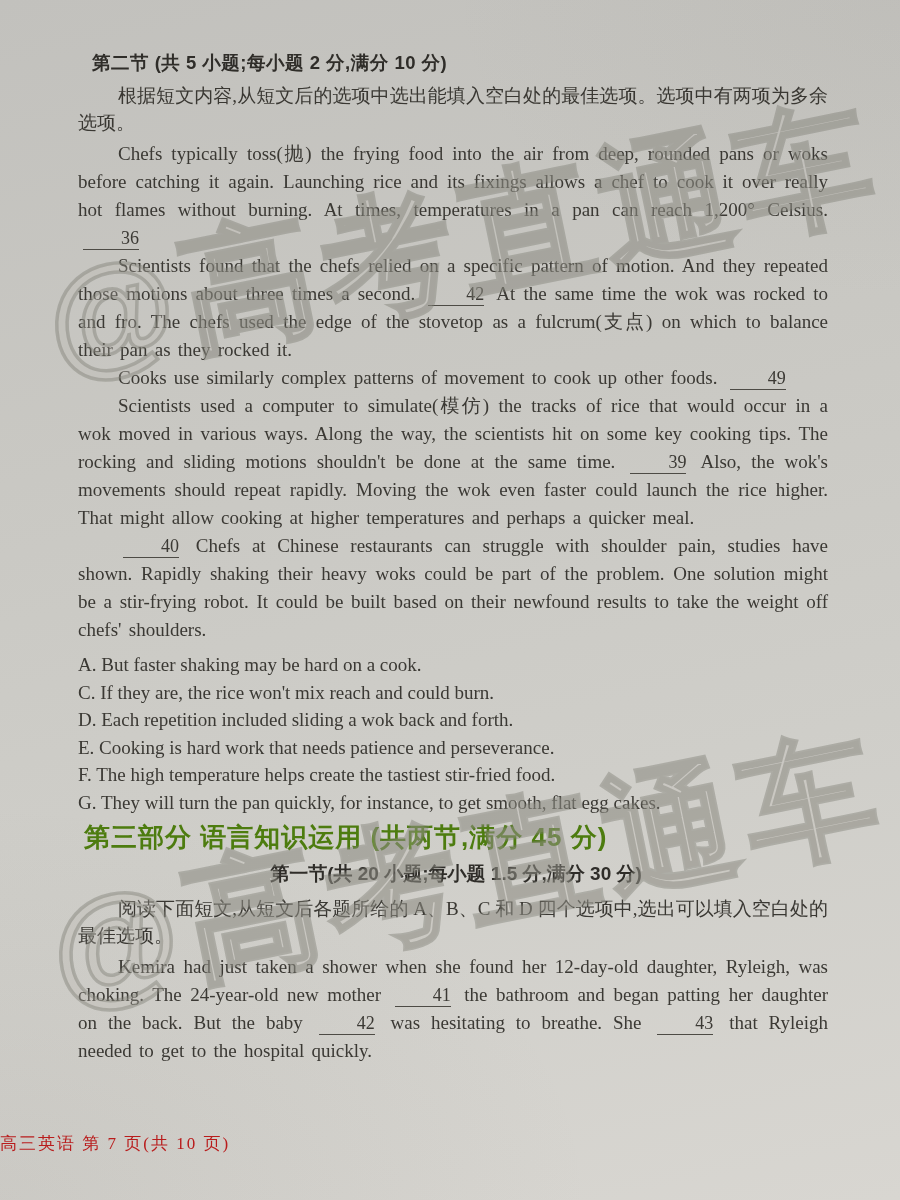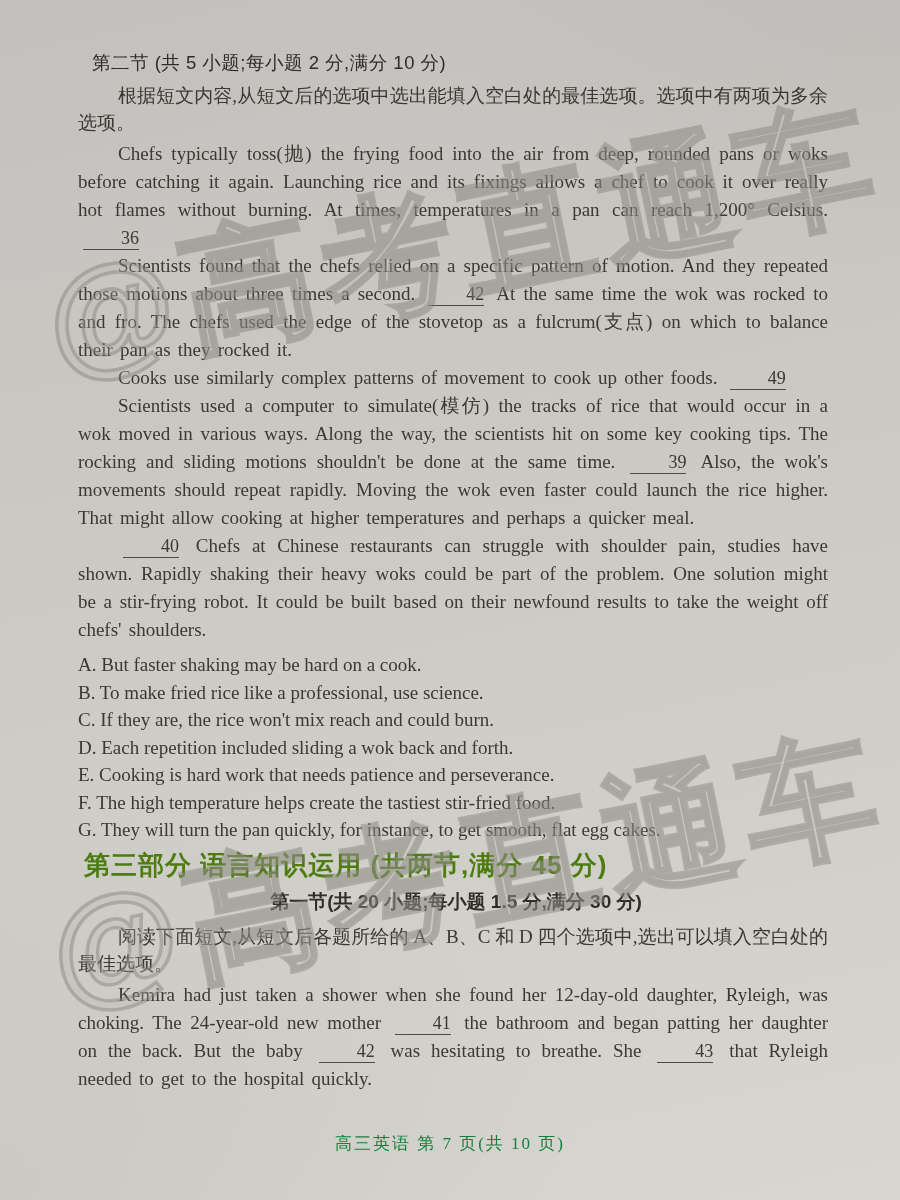--- a/index.html
+++ b/index.html
@@ -26,21 +26,21 @@
   .paper-shade {
     position: absolute;
     inset: 0;
     pointer-events: none;
     background:
       radial-gradient(120% 60% at 0% 100%, rgba(120,118,112,0.10), rgba(0,0,0,0) 55%),
       radial-gradient(100% 50% at 100% 0%, rgba(130,128,122,0.08), rgba(0,0,0,0) 50%);
   }
   .sec-heading {
     font-family: "Liberation Sans", "DejaVu Sans", sans-serif;
-    font-weight: normal;
+    font-weight: bold;
     font-size: 18.5px;
     letter-spacing: 0.5px;
     margin: 0 0 7px 14px;
     color: #2f2d29;
   }
   .cn-instructions {
     font-size: 19px;
     line-height: 27px;
     text-align: justify;
     text-indent: 40px;
@@ -88,24 +88,23 @@
     font-size: 19px;
     margin: 0 0 8px 6px;
     color: #2f2d29;
     text-align: center;
   }
   .footer {
     position: absolute;
     left: 0;
     top: 1132px;
     width: 100%;
-    text-align: center;
     font-size: 17px;
     letter-spacing: 2px;
-    color: #15803d;
+    color: #b91c1c;
   }
   .watermark {
     position: absolute;
     font-family: "Liberation Sans", "DejaVu Sans", sans-serif;
     font-weight: bold;
     font-size: 132px;
     letter-spacing: 10px;
     white-space: nowrap;
     color: rgba(185,183,175,0.28);
     -webkit-text-stroke: 3.5px rgba(125,123,114,0.42);
@@ -137,21 +136,20 @@
     <div class="passage">
       <p>Chefs typically toss(抛) the frying food into the air from deep, rounded pans or woks before catching it again.  Launching rice and its fixings allows a chef to cook it over really hot flames without burning.  At times, temperatures in a pan can reach 1,200° Celsius. <span class="blank">36</span></p>
       <p>Scientists found that the chefs relied on a specific pattern of motion.  And they repeated those motions about three times a second. <span class="blank">42</span> At the same time the wok was rocked to and fro.  The chefs used the edge of the stovetop as a fulcrum(支点) on which to balance their pan as they rocked it.</p>
       <p>Cooks use similarly complex patterns of movement to cook up other foods. <span class="blank">49</span></p>
       <p>Scientists used a computer to simulate(模仿) the tracks of rice that would occur in a wok moved in various ways.  Along the way, the scientists hit on some key cooking tips.  The rocking and sliding motions shouldn't be done at the same time. <span class="blank">39</span> Also, the wok's movements should repeat rapidly.  Moving the wok even faster could launch the rice higher.  That might allow cooking at higher temperatures and perhaps a quicker meal.</p>
       <p><span class="blank">40</span> Chefs at Chinese restaurants can struggle with shoulder pain, studies have shown.  Rapidly shaking their heavy woks could be part of the problem.  One solution might be a stir-frying robot.  It could be built based on their newfound results to take the weight off chefs' shoulders.</p>
     </div>
 
     <div class="options">
       <div class="opt">A. But faster shaking may be hard on a cook.</div>
-      <div class="opt">B. To make fried rice like a professional, use science.</div>
       <div class="opt">C. If they are, the rice won't mix reach and could burn.</div>
       <div class="opt">D. Each repetition included sliding a wok back and forth.</div>
       <div class="opt">E. Cooking is hard work that needs patience and perseverance.</div>
       <div class="opt">F. The high temperature helps create the tastiest stir-fried food.</div>
       <div class="opt">G. They will turn the pan quickly, for instance, to get smooth, flat egg cakes.</div>
     </div>
 
     <div class="part-heading">第三部分   语言知识运用 (共两节,满分 45 分)</div>
     <div class="sub-heading">第一节(共 20 小题;每小题 1.5 分,满分 30 分)</div>
 

